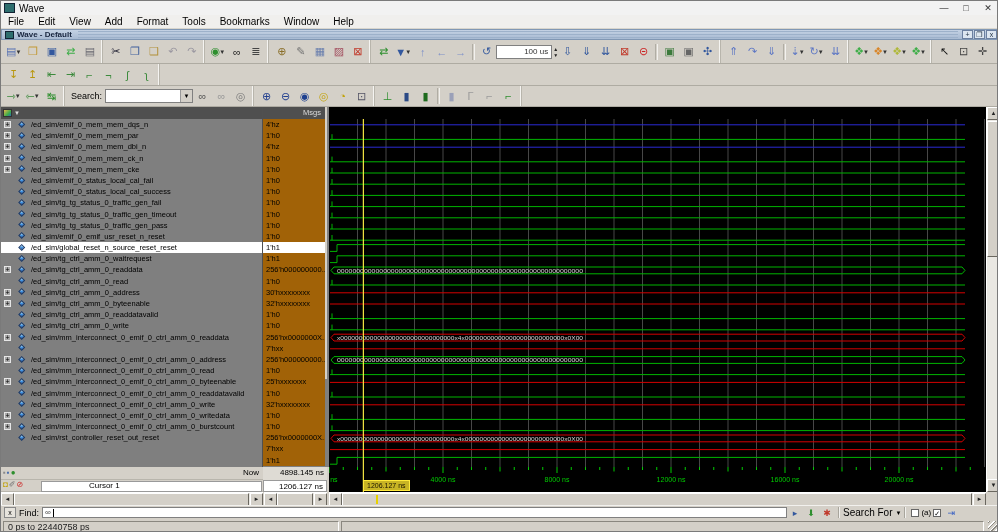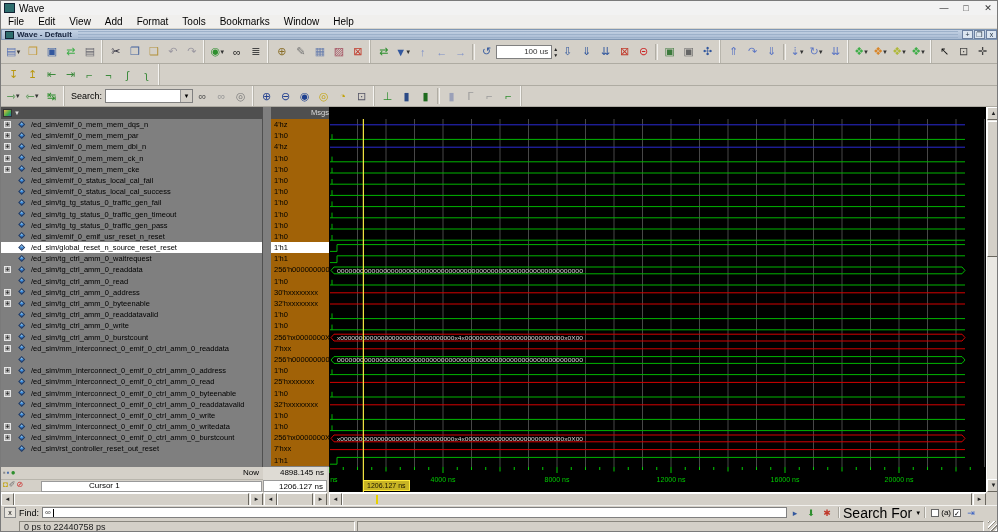--- a/index.html
+++ b/index.html
@@ -44,21 +44,21 @@
   #names{position:absolute;left:0;top:0;width:262px;height:360px;border-right:1px solid #505050;}
   #names-header{height:12px;background:#4f4f4f;display:flex;align-items:center;padding-left:2px;}
   #names-header .hdr-icon{width:9px;height:8px;background:linear-gradient(135deg,#e8b64c,#3fae49 60%,#2b6fb0);border:1px solid #333;}
   #names-header .hdr-dd{color:#ddd;font-size:6px;margin-left:2px;}
   #names-rows{position:relative;}
   .sig-row{position:relative;height:11.2px;background:#7f7f7f;color:#000;font-size:7.5px;line-height:11.2px;white-space:nowrap;overflow:hidden;}
   .sig-row.sel{background:#ffffff;}
   .sig-name{position:absolute;left:30px;top:0;}
   .exp{position:absolute;left:3px;top:2px;width:7px;height:7px;background:#a8a8a8;border:1px solid #e6e6e6;color:#000;font-size:7px;line-height:5px;text-align:center;}
   .dia{position:absolute;left:18px;top:2.6px;width:5.4px;height:5.4px;transform:rotate(45deg);background:linear-gradient(135deg,#bfe9ff,#3d8ede 55%,#1c4fa0);border:1px solid #1a3a6a;}
-  #values{position:absolute;left:270px;top:0;width:64px;height:272px;border-right:2px solid #d4d0c8;}
+  #values{position:absolute;left:262px;top:0;width:64px;height:272px;border-right:2px solid #d4d0c8;}
   #values-header{height:12px;background:#4f4f4f;color:#ddd;font-size:7.5px;text-align:right;padding-right:4px;line-height:12px;}
   .val-row{height:11.2px;background:#a16207;color:#000;font-size:7.5px;line-height:11.2px;padding-left:3px;white-space:nowrap;overflow:hidden;}
   .val-row.sel{background:#ffffff;}
   #wave{position:absolute;left:328px;top:0;width:657px;height:360px;background:#000;}
   #wavesvg{position:absolute;left:0;top:12px;}
 
   
   #vscroll{position:absolute;left:985px;top:106px;width:13px;height:385px;background:#e9e7e2;border-left:1px solid #fff;}
   .sb-btn{position:absolute;left:0;width:13px;height:13px;background:#d4d0c8;border:1px solid;border-color:#fff #6a675f #6a675f #fff;font-size:6px;text-align:center;line-height:11px;color:#222;}
   #vs-up{top:0;}
@@ -93,29 +93,29 @@
 
   
   #findbar{position:absolute;left:0;top:504px;width:998px;height:14px;background:#d4d0c8;display:flex;align-items:center;border-top:1px solid #f2f1ee;}
   #find-close{width:12px;height:11px;border:1px solid #888;background:#e6e3dc;font-size:7px;line-height:9px;text-align:center;margin:0 3px;}
   #find-label{font-size:9px;margin-right:3px;}
   #find-input{flex:0 0 745px;height:11px;background:#fff;border:1px solid #808080;display:flex;align-items:center;padding-left:2px;}
   #find-binoc{font-size:8px;color:#444;}
   #find-caret{width:1px;height:8px;background:#000;margin-left:2px;}
   .fb-btn{min-width:14px;height:12px;display:flex;align-items:center;justify-content:center;font-size:9px;margin:0 1px;}
   .fb-sep{width:2px;height:11px;border-left:1px solid #a8a59c;border-right:1px solid #f2f1ee;margin:0 3px;}
-  #searchfor{font-size:14px;color:#000;}
+  #searchfor{font-size:10px;color:#000;}
   .fb-dd{font-size:6px;margin-left:3px;}
   .fb-check{width:8px;height:8px;background:#fff;border:1px solid #666;font-size:7px;line-height:7px;text-align:center;margin:0 2px;}
   #find-a-label{font-size:8px;}
 
   
   #statusbar{position:absolute;left:0;top:518px;width:998px;height:14px;background:#d4d0c8;display:flex;align-items:center;}
   .status-cell{height:11px;border:1px solid;border-color:#8a877f #fff #fff #8a877f;font-size:9px;color:#222;padding:0 4px;line-height:10px;}
-  #status-range{width:336px;margin-left:18px;}
+  #status-range{width:336px;margin-left:2px;}
   #status-empty{flex:1;margin:0 4px 0 2px;}
   #grip{width:10px;height:10px;margin-right:1px;background:repeating-linear-gradient(135deg,#fff 0 1px,#8a877f 1px 2px,transparent 2px 4px);}
 </style>
 </head>
 <body>
 
 <div id="win">
 
   <div id="titlebar">
     <span id="app-icon"></span>
@@ -504,25 +504,20 @@
             <span class="dia"></span>
             <span class="sig-name">/ed_sim/tg_ctrl_amm_0_byteenable</span>
           </div>
           <div class="sig-row">
             <span class="dia"></span>
             <span class="sig-name">/ed_sim/tg_ctrl_amm_0_readdatavalid</span>
           </div>
           <div class="sig-row">
             <span class="dia"></span>
             <span class="sig-name">/ed_sim/tg_ctrl_amm_0_write</span>
-          </div>
-          <div class="sig-row">
-            <span class="exp">+</span>
-            <span class="dia"></span>
-            <span class="sig-name">/ed_sim/tg_ctrl_amm_0_burstcount</span>
           </div>
           <div class="sig-row">
             <span class="exp">+</span>
             <span class="dia"></span>
             <span class="sig-name">/ed_sim/mm_interconnect_0_emif_0_ctrl_amm_0_readdata</span>
           </div>
           <div class="sig-row">
             <span class="dia"></span>
           </div>
           <div class="sig-row">

